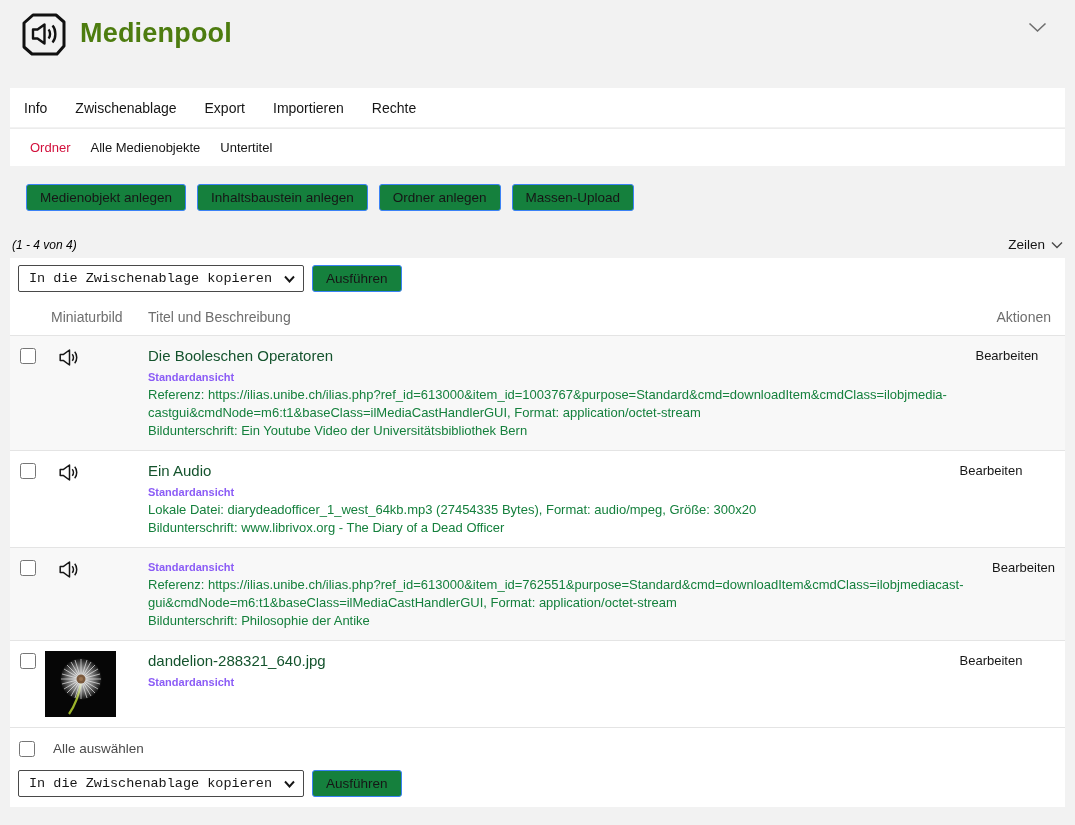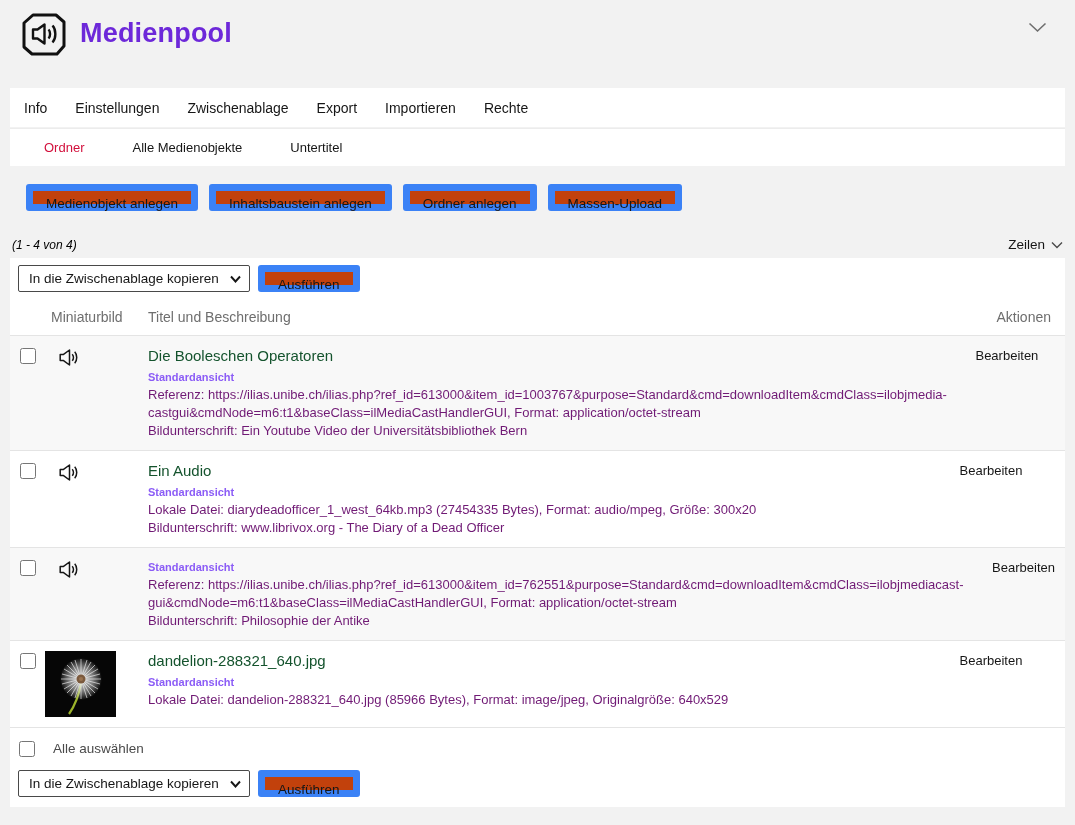--- a/index.html
+++ b/index.html
@@ -8,73 +8,73 @@
     background:#f2f2f2;
     font-family:"Liberation Sans","DejaVu Sans",sans-serif;
     color:#161616;
     -webkit-font-smoothing:antialiased;
   }
   .page{padding:0 10px;position:relative;}
 
   
   .hdr{position:relative;padding:10px 0 0 10px;height:78px;display:flex;align-items:flex-start;}
   .obj-icon{display:inline-block;width:48px;height:48px;margin-right:12px;}
-  .page-title{font-size:27px;font-weight:700;margin:8px 0 0 0;letter-spacing:.2px;color:#6d28d9;}
+  .page-title{font-size:27px;font-weight:700;margin:8px 0 0 0;letter-spacing:.2px;color:#4d7c0f;}
   .hdr-chev{position:absolute;right:18px;top:22px;cursor:pointer;}
 
   
   .tabs{background:#fff;display:flex;height:39px;align-items:stretch;}
   .tab{display:flex;align-items:center;padding:0 14px;font-size:14px;color:#161616;text-decoration:none;cursor:pointer;}
   .tab.active{background:#d2103c;color:#fff;}
   .subtabs{background:#fff;display:flex;height:37px;align-items:center;margin-top:1px;padding-left:10px;border-top:1px solid #ececec;}
-  .subtab{padding:0 4px;margin:0 20px;font-size:13px;color:#161616;text-decoration:none;cursor:pointer;}
+  .subtab{padding:0 4px;margin:0 6px;font-size:13px;color:#161616;text-decoration:none;cursor:pointer;}
   .subtab.active{color:#d2103c;}
 
   
   .toolbar{margin:18px 0 0 16px;display:flex;gap:11px;}
   .btn{
-    background:#c2410c;border:7px solid #3b82f6;border-radius:3px;
+    background:#15803d;border:1px solid #3b82f6;border-radius:3px;
     font-family:inherit;font-size:13.5px;color:#161616;
     padding:4px 13px;height:27px;line-height:17px;cursor:pointer;
   }
 
   
   .list-meta{display:flex;justify-content:space-between;align-items:center;margin:26px 2px 6px 2px;}
   .range{font-size:12px;color:#000000;font-style:italic;}
   .rows-dd{display:inline-flex;align-items:center;gap:6px;font-size:13.5px;color:#161616;cursor:pointer;}
 
   
   .tbl{background:#fff;}
   .cmdrow{padding:7px 8px;display:flex;align-items:center;}
   .cmdrow.bottom{padding:4px 8px 10px 8px;}
   .select-wrap{position:relative;display:inline-block;}
   select{
     -webkit-appearance:none;appearance:none;
     background:#fff;border:1px solid #494949;border-radius:2px;
-    font-family:Liberation Sans, sans-serif;font-size:13.5px;color:#161616;
+    font-family:Liberation Mono, monospace;font-size:13.5px;color:#161616;
     height:27px;padding:0 30px 0 10px;min-width:214px;cursor:pointer;
   }
   .sel-chev{position:absolute;right:9px;top:10px;pointer-events:none;}
   .cmdrow .btn{margin-left:8px;}
 
   .row-grid{display:grid;grid-template-columns:31px 97px 1fr 120px;padding-left:10px;padding-right:14px;}
   .thead{color:#6e6e6e;font-size:14px;padding-top:10px;padding-bottom:10px;}
   .thead .right{text-align:right;}
 
   .mrow{border-top:1px solid #e4e4e4;padding-top:10px;padding-bottom:10px;}
   .mrow.odd{background:#f8f8f8;}
   .cb{
     display:inline-block;width:14px;height:14px;margin-top:2px;
     border:1px solid #767676;border-radius:2.5px;background:#fff;cursor:pointer;
   }
   .thumb-icon{margin-left:6px;margin-top:1px;display:inline-block;}
   .thumb-img{display:block;margin-left:-6px;}
   .rtitle{font-size:15px;line-height:19px;color:#14532d;margin:0 0 3px 0;font-weight:400;}
   .rview{font-size:11px;line-height:18px;font-weight:700;color:#8b5cf6;}
-  .dline{font-size:13px;line-height:18px;color:#701a75;white-space:nowrap;overflow:hidden;}
+  .dline{font-size:13px;line-height:18px;color:#15803d;white-space:nowrap;overflow:hidden;}
   .ract{text-align:center;}
   .ract a{font-size:13px;color:#161616;text-decoration:none;cursor:pointer;}
 
   .selrow{border-top:1px solid #e4e4e4;padding:11px 8px 9px 9px;display:flex;align-items:center;}
   .selrow .lbl{margin-left:18px;font-size:13.5px;color:#4a4a4a;}
 
   svg{display:block;}
 </style>
 </head>
 <body>
@@ -93,21 +93,20 @@
     <h1 class="page-title">Medienpool</h1>
     <span class="hdr-chev">
       <svg width="19" height="11" viewBox="0 0 19 11">
           <polyline points="1.5,1.5 9.5,9 17.5,1.5" stroke="#6e6e6e" stroke-width="1.6" fill="none"></polyline>
         </svg>
     </span>
   </div>
 
   <nav class="tabs">
     <a class="tab">Info</a>
-    <a class="tab">Einstellungen</a>
     <a class="tab">Zwischenablage</a>
     <a class="tab">Export</a>
     <a class="tab">Importieren</a>
     <a class="tab">Rechte</a>
   </nav>
 
   <nav class="subtabs">
     <a class="subtab active">Ordner</a>
     <a class="subtab">Alle Medienobjekte</a>
     <a class="subtab">Untertitel</a>
@@ -250,21 +249,20 @@
             <line x1="36" y1="28" x2="22" y2="14"></line>
               <line x1="36" y1="28" x2="30" y2="9"></line>
           </g>
           <circle cx="36" cy="28" r="4.5" fill="#7b5a3e"></circle>
           <circle cx="36" cy="28" r="2" fill="#9a7350"></circle>
         </svg>
       </span>
       <span>
         <div class="rtitle">dandelion-288321_640.jpg</div>
         <div class="rview">Standardansicht</div>
-        <div class="dline">Lokale Datei: dandelion-288321_640.jpg (85966 Bytes), Format: image/jpeg, Originalgröße: 640x529</div>
       </span>
       <span class="ract"><a>Bearbeiten</a></span>
     </div>
 
     <div class="selrow">
       <span class="cb"></span>
       <span class="lbl">Alle auswählen</span>
     </div>
 
     <div class="cmdrow bottom">

